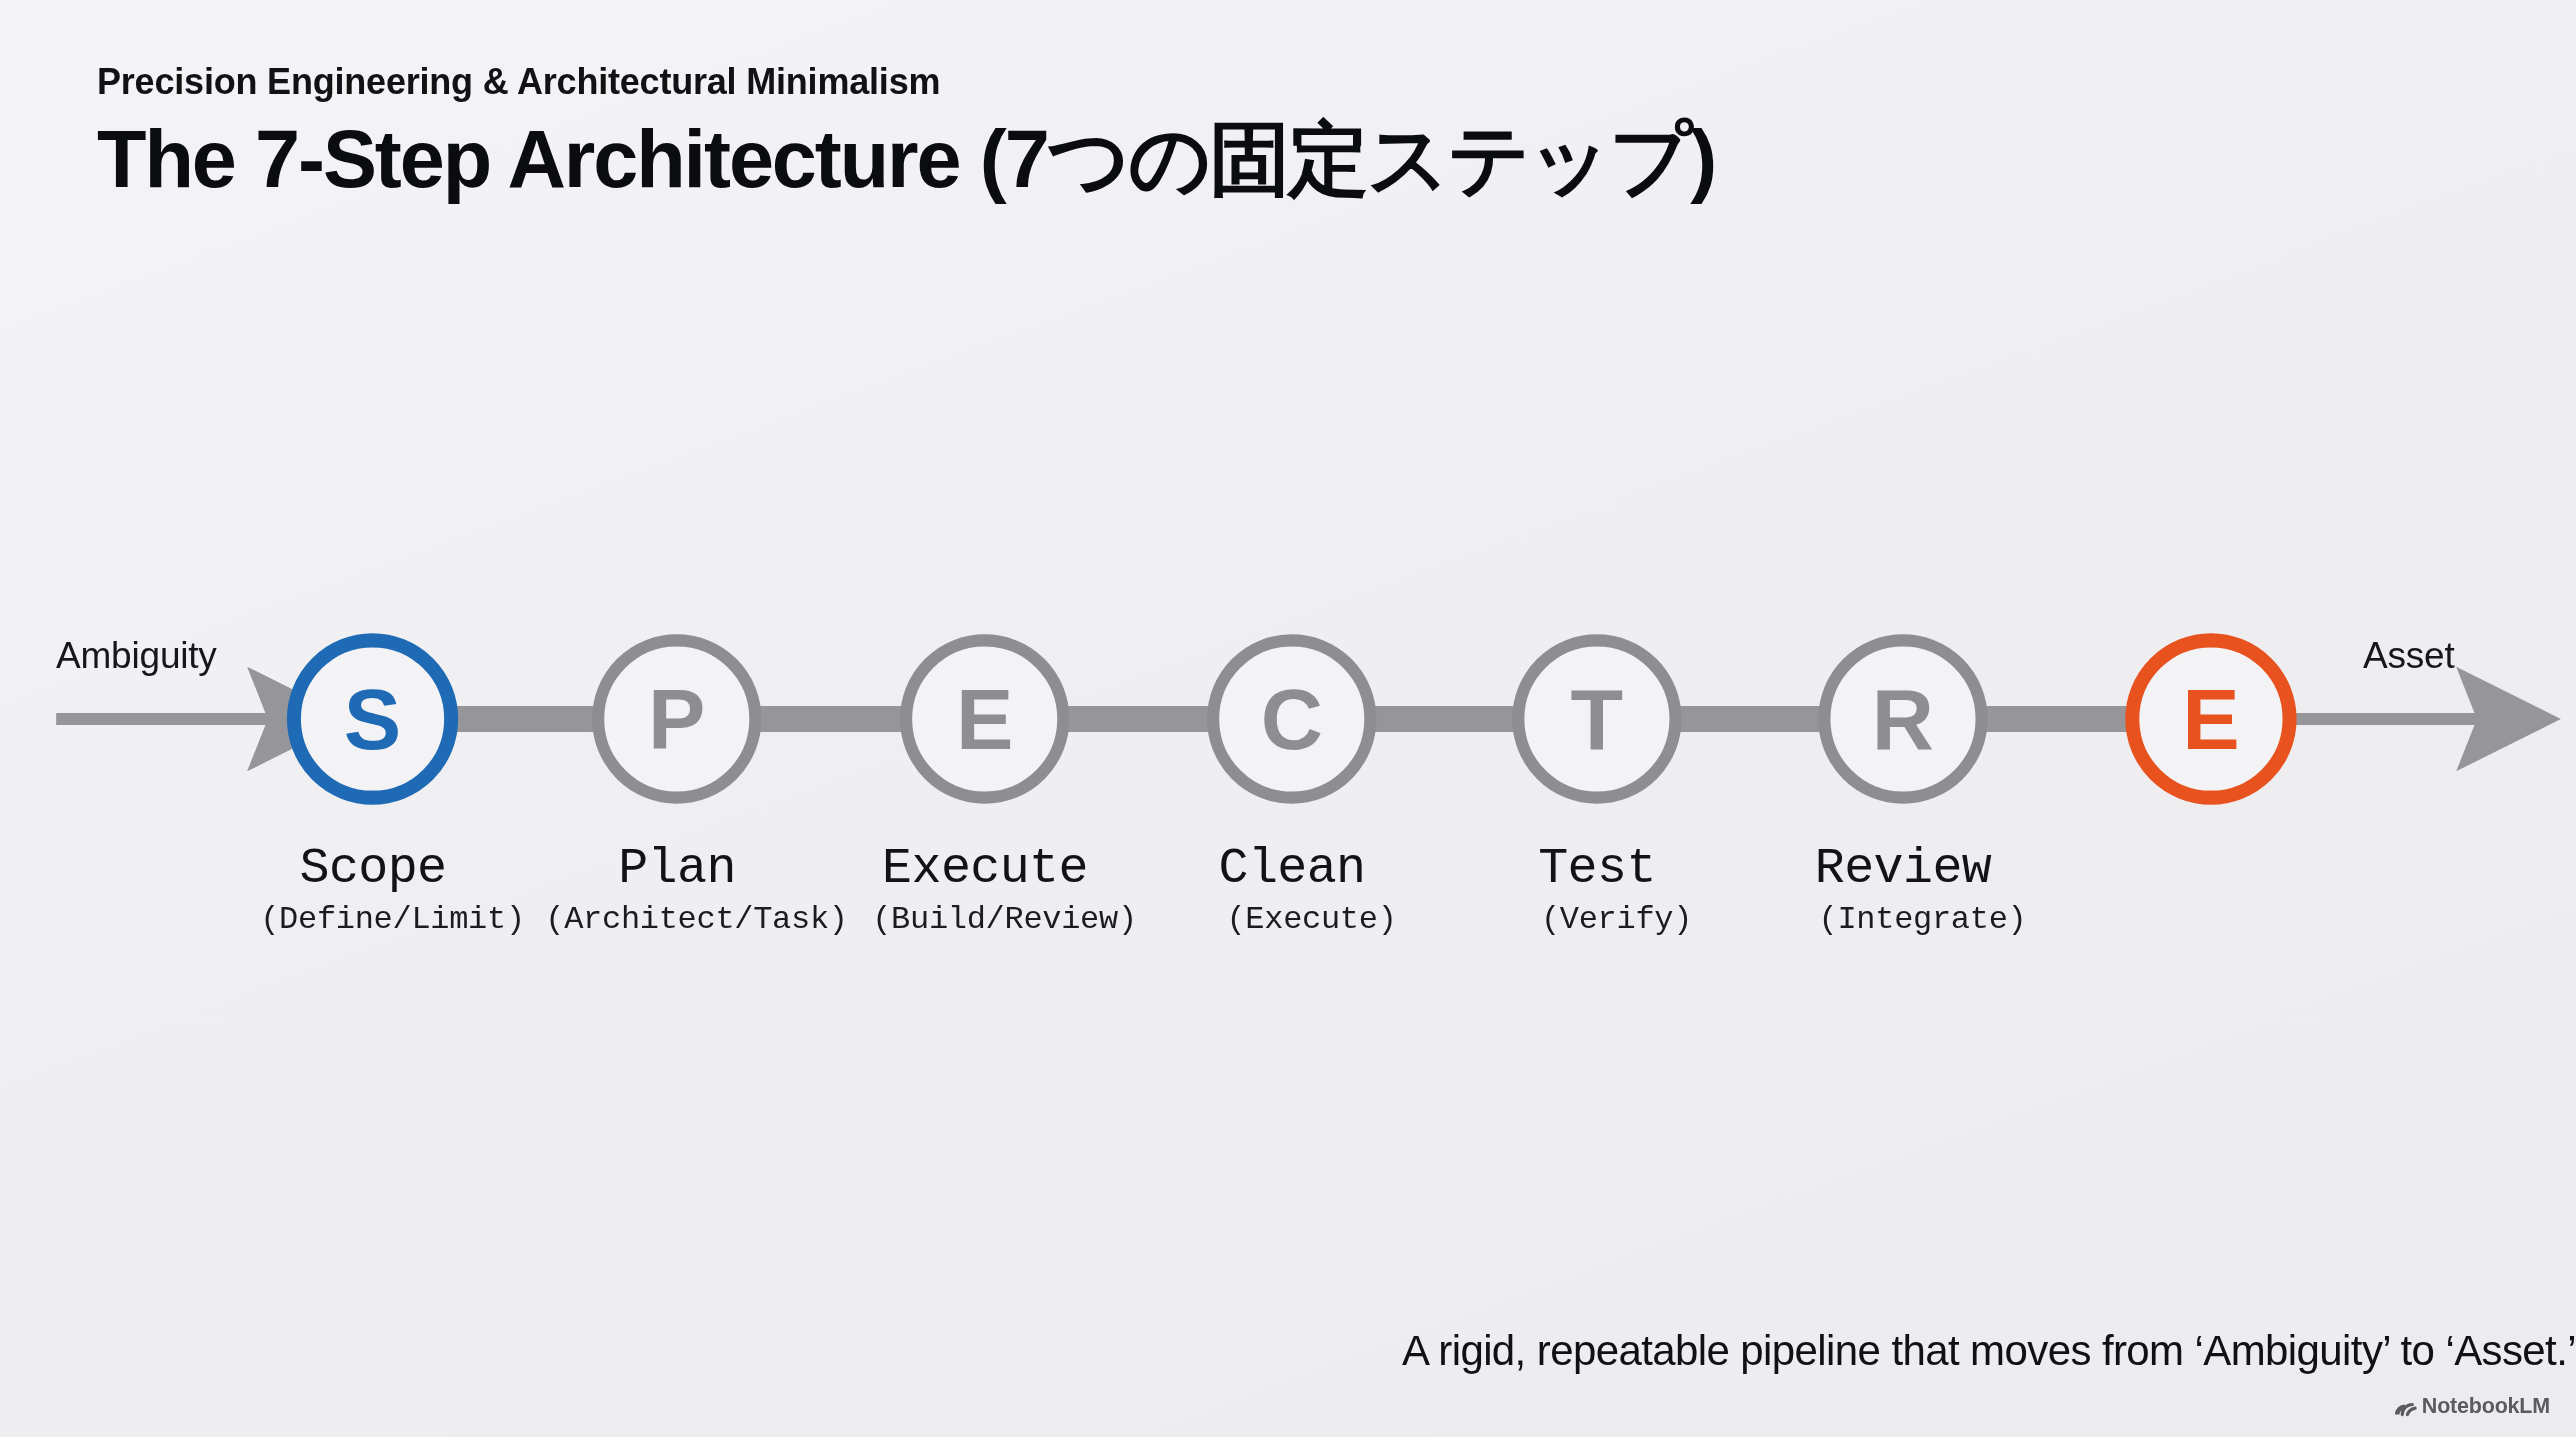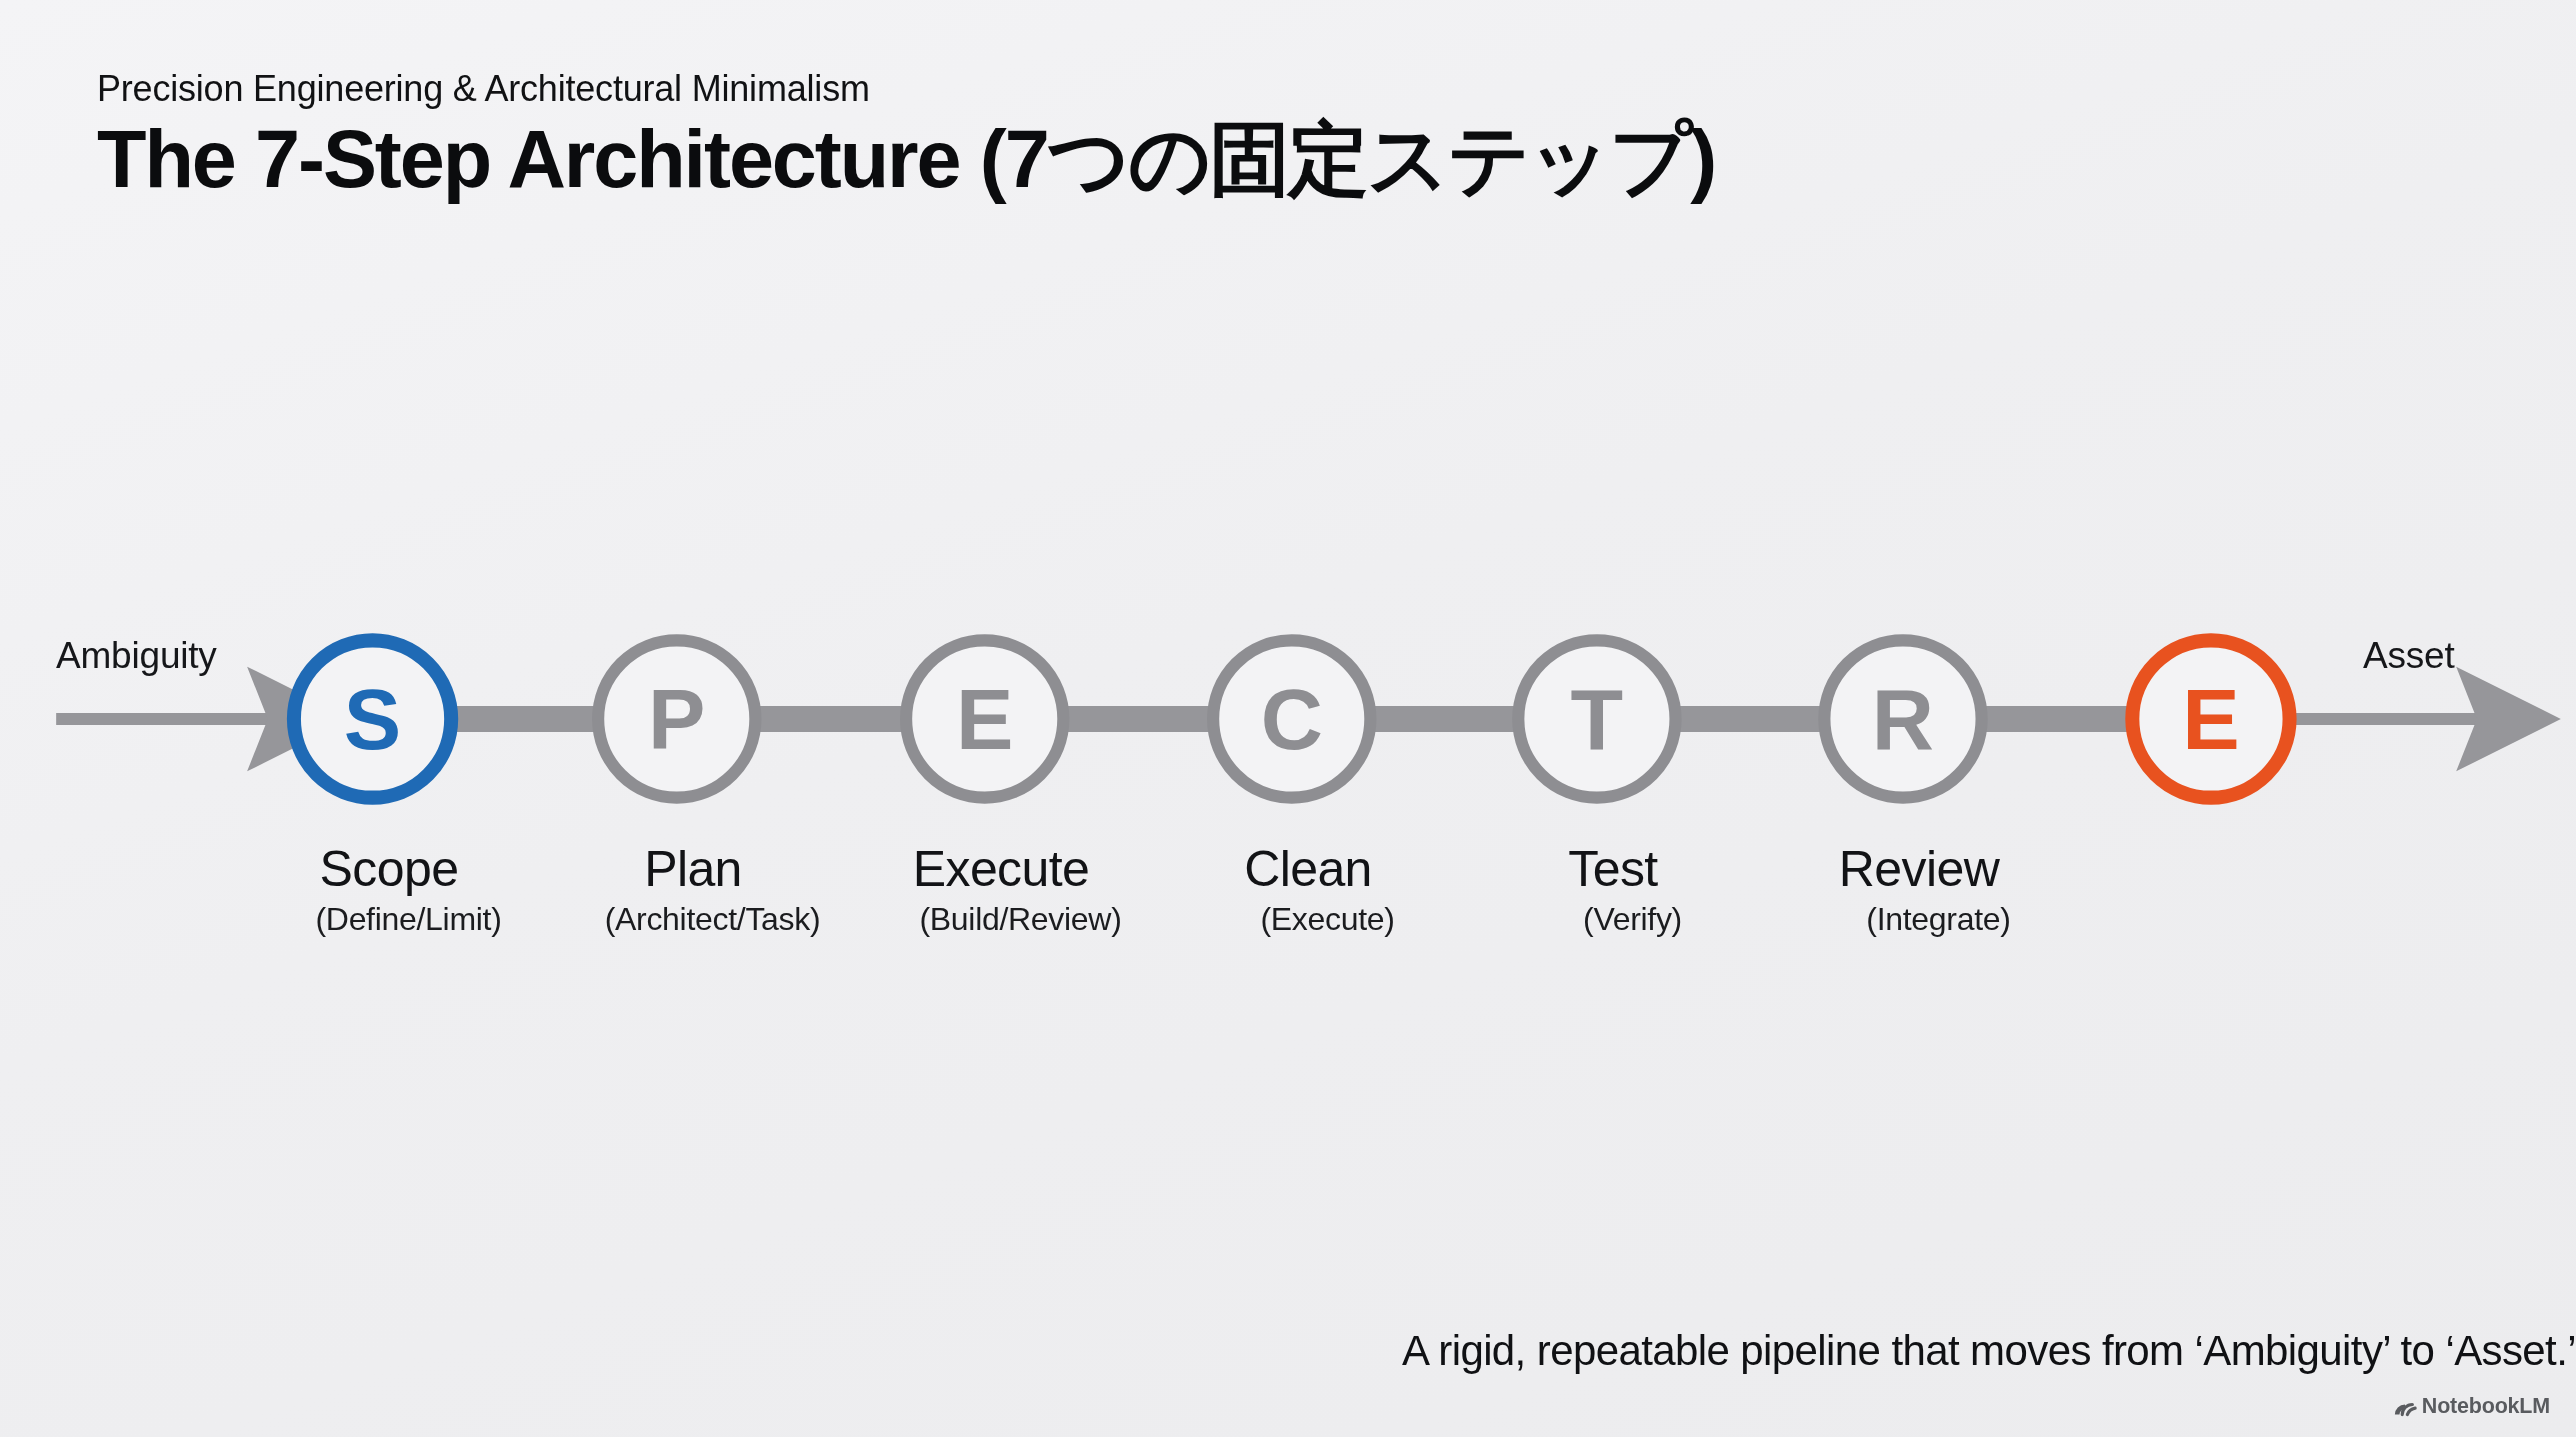--- a/index.html
+++ b/index.html
@@ -17,23 +17,23 @@
   .slide {
     position: absolute;
     inset: 0;
     background: linear-gradient(160deg, #f4f4f6 0%, #efeff1 45%, #ececee 100%);
   }
 
   
   .eyebrow {
     position: absolute;
     left: 97px;
-    top: 68px;
+    top: 61px;
     font-size: 36px;
-    font-weight: 400;
+    font-weight: 700;
     letter-spacing: -0.2px;
     color: #111214;
     white-space: nowrap;
   }
   .title {
     position: absolute;
     left: 97px;
     top: 114px;
     font-size: 81px;
     font-weight: 700;
@@ -59,24 +59,25 @@
     color: #16171a;
     white-space: nowrap;
     letter-spacing: -0.2px;
   }
   .endlabel.start { left: 56px; top: 635px; text-align: center; }
   .endlabel.end   { left: 2363px; top: 635px; }
 
   
   .steps {
     position: absolute;
-    left: 16px;
+    left: 0;
     top: 842px;
     width: 2468px;
     height: 168px;
+    font-family: Liberation Mono, monospace;
   }
   .step {
     position: absolute;
     transform: translateX(-50%);
     text-align: center;
     white-space: nowrap;
   }
   .step .name {
     font-size: 50px;
     color: #121316;

